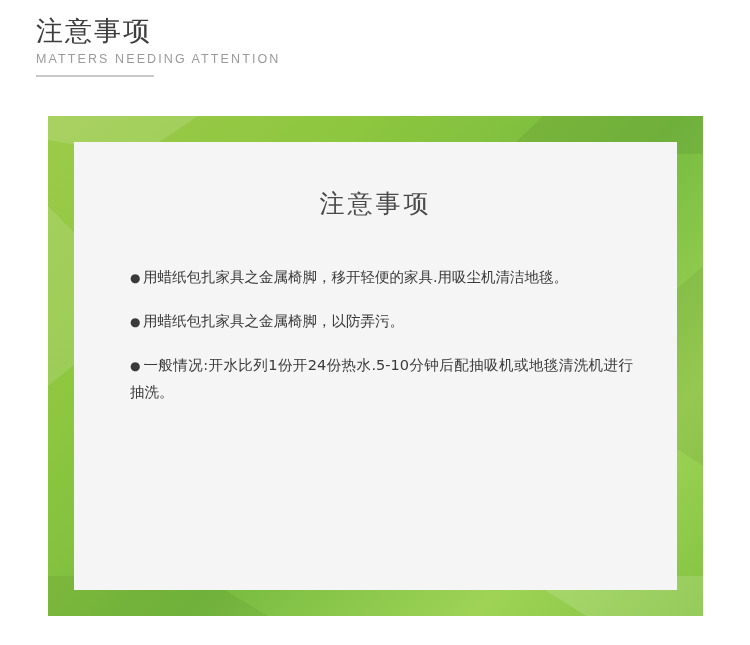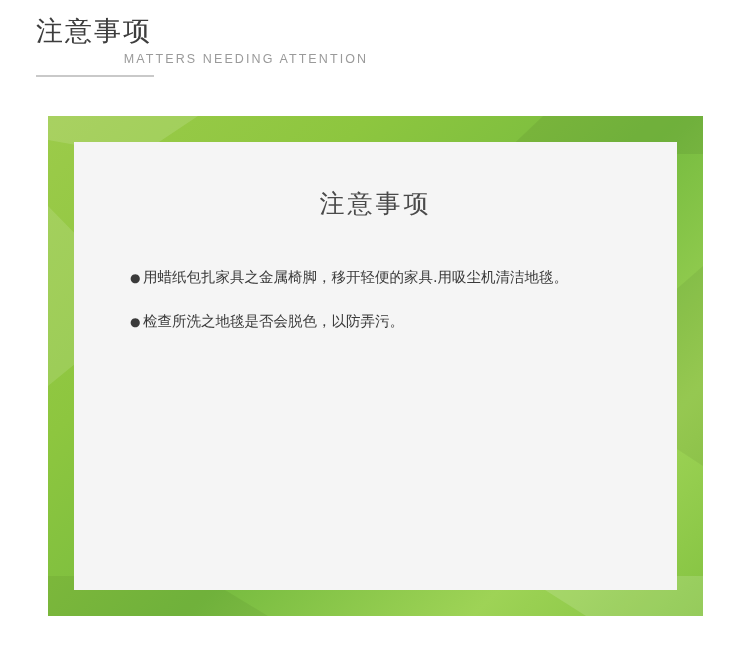--- a/index.html
+++ b/index.html
@@ -36,21 +36,20 @@
     color: #3d3d3d;
     line-height: 1.25;
     font-family: "DejaVu Sans", sans-serif;
   }
   .header-title-en {
     margin-top: 4px;
     font-size: 12.5px;
     letter-spacing: 2.1px;
     color: #9a9a9a;
     font-family: "Liberation Sans", sans-serif;
-    text-align: center;
   }
   .header-rule {
     margin-top: 9px;
     width: 118px;
     height: 2px;
     background: #c9c9c9;
   }
 
   
   .panel {
@@ -154,19 +153,22 @@
     <span class="facet f6"></span>
 
     <div class="card">
       <h2 class="card-title">注意事项</h2>
 
       <ul class="note-list">
         <li class="note-item">
           <span class="bullet">●</span><span>用蜡纸包扎家具之金属椅脚，移开轻便的家具.用吸尘机清洁地毯。</span>
         </li>
         <li class="note-item">
-          <span class="bullet">●</span><span>检查所洗之地毯是否会脱色，以防弄污。</span>
+          <span class="bullet">●</span><span>用蜡纸包扎家具之金属椅脚，以防弄污。</span>
+        </li>
+        <li class="note-item">
+          <span class="bullet">●</span><span>一般情况:开水比列1份开24份热水.5-10分钟后配抽吸机或地毯清洗机进行抽洗。</span>
         </li>
       </ul>
     </div>
   </div>
 
 </div>
 
 </body></html>

